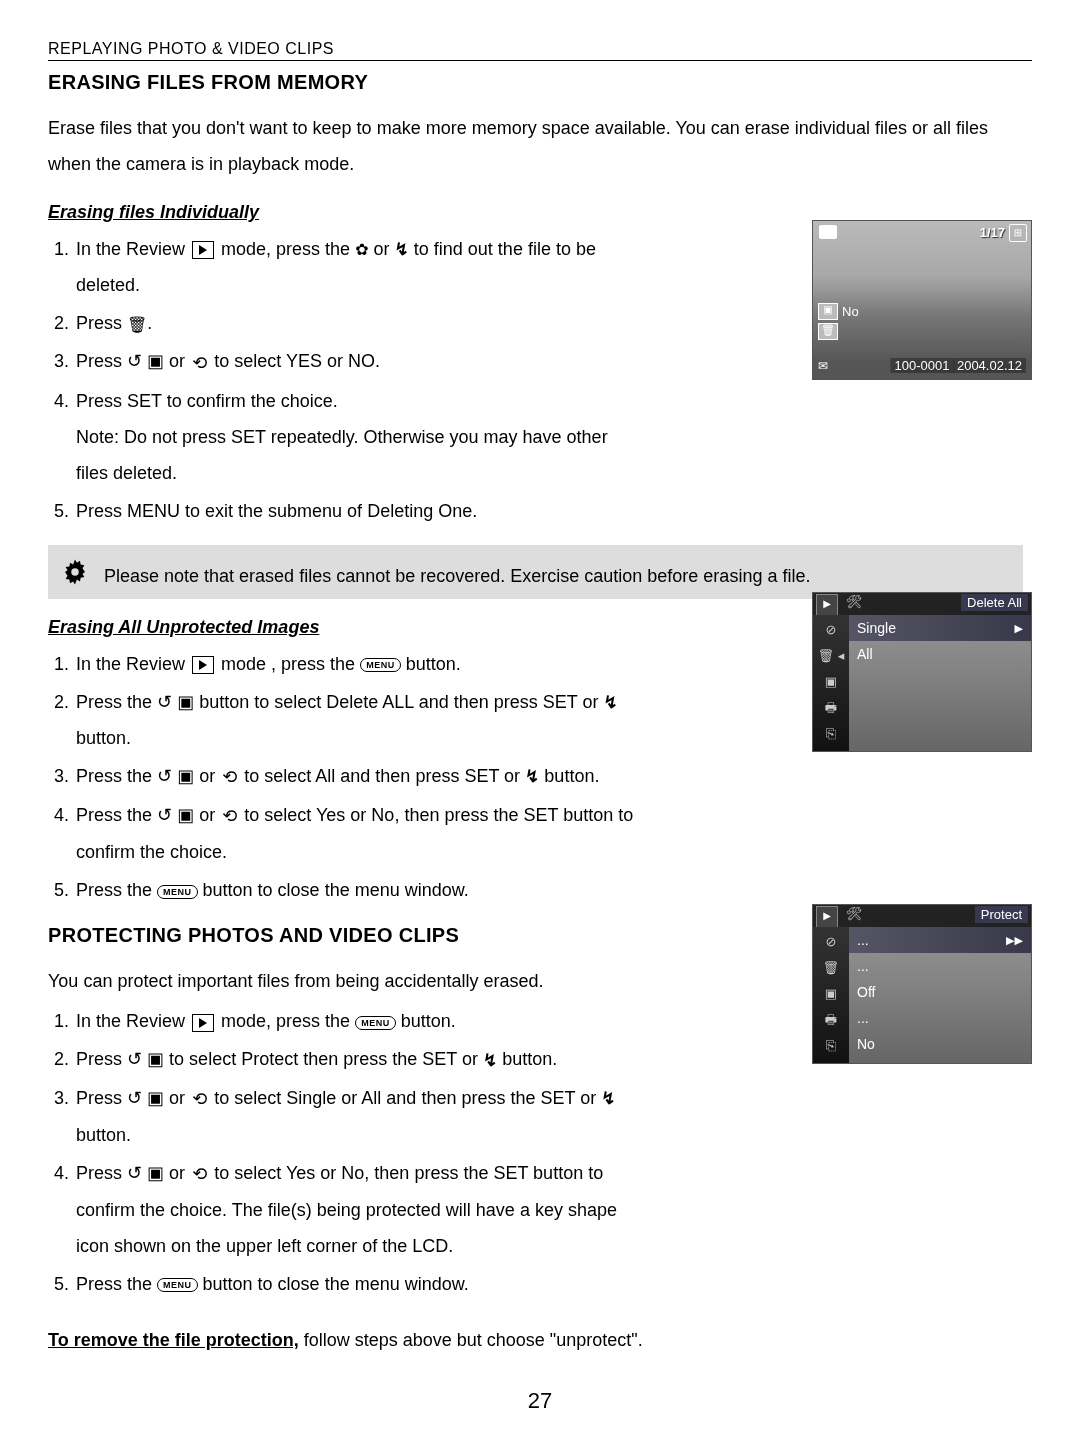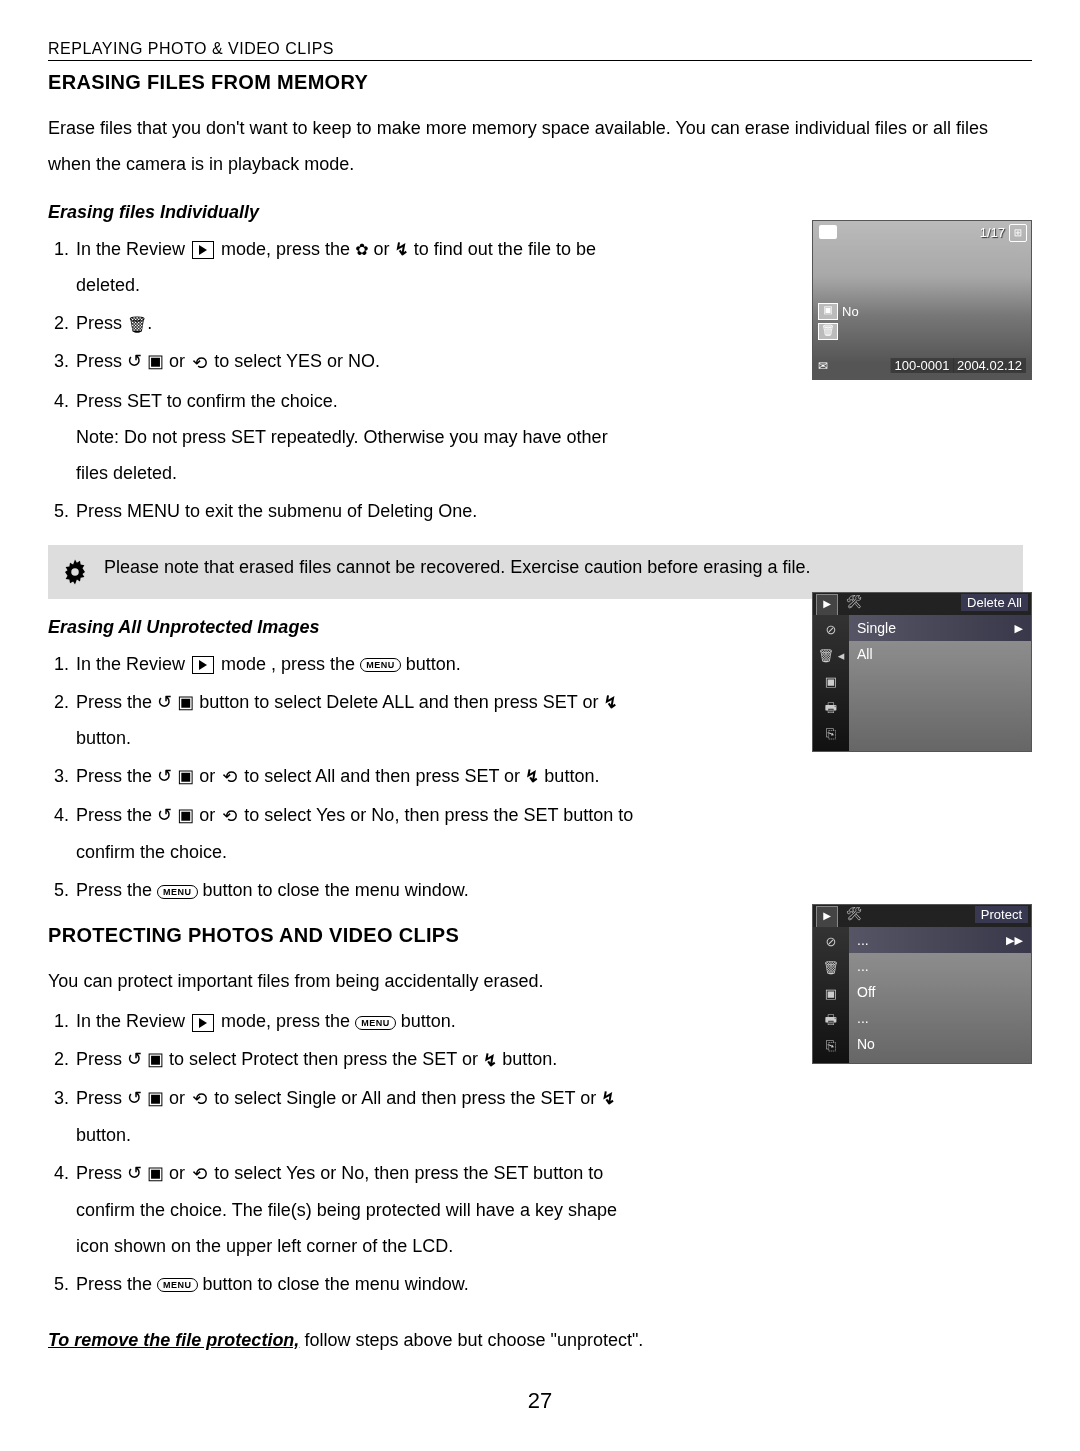--- a/index.html
+++ b/index.html
@@ -31,25 +31,25 @@
   }
   .body-text {
     font-size: 18px;
     line-height: 2.0;
     margin: 16px 0 20px 0;
   }
   .sub-heading {
     font-size: 18px;
     font-style: italic;
     font-weight: bold;
+    text-decoration: underline;
     margin: 18px 0 8px 0;
   }
   .inline-bold {
     font-weight: bold;
-    font-style: italic;
     text-decoration: underline;
   }
   ol.steps {
     margin: 0 0 16px 0;
     padding-left: 26px;
     font-size: 18px;
     line-height: 2.0;
   }
   ol.steps li {
     padding-left: 2px;
@@ -58,21 +58,21 @@
   ol.steps.narrow {
     max-width: 570px;
   }
   .bold { font-weight: normal; }
   .note-box {
     background: #dddddd;
     padding: 12px 16px 12px 12px;
     margin: 8px 9px 18px 0;
     font-size: 18px;
     display: flex;
-    align-items: flex-start;
+    align-items: flex-end;
     gap: 14px;
   }
   .gear-icon {
     width: 30px;
     height: 30px;
     flex-shrink: 0;
   }
   .icon {
     display: inline-block;
     vertical-align: middle;
@@ -142,21 +142,21 @@
     width: 220px;
     height: 160px;
     background: linear-gradient(to bottom, #bababa 0%, #a8a8a8 35%, #777 60%, #555 90%);
   }
   .ss1 .overlay {
     position: absolute;
     font-size: 13px;
     color: #fff;
   }
   .ss1 .cam-ico { left:6px; top:4px; width:18px; height:14px; background:#fff; border-radius:2px; }
-  .ss1 .counter { right:26px; top:4px; font-weight:normal; text-shadow:1px 1px 1px #333; }
+  .ss1 .counter { right:26px; top:4px; font-weight:bold; text-shadow:1px 1px 1px #333; }
   .ss1 .info-ico { right:4px; top:3px; width:16px; height:16px; border:1px solid #fff; border-radius:2px; font-size:10px; text-align:center; line-height:15px; }
   .ss1 .no-row { left:5px; top:82px; font-size:13px; display:flex; align-items:center; gap:4px;}
   .ss1 .no-row .sq { width:18px; height:15px; background:#bbb; border:1px solid #fff; font-size:10px; text-align:center;}
   .ss1 .trash-row { left:5px; top:102px; width:18px; height:15px; background:#bbb; border:1px solid #fff; font-size:11px; text-align:center;}
   .ss1 .mail-row { left:5px; bottom:6px; font-size:12px; }
   .ss1 .filenum { left:50%; transform:translateX(-50%); bottom:6px; font-size:13px; text-shadow:1px 1px 1px #333; background:rgba(0,0,0,0.3); padding:0 4px;}
   .ss1 .date { right:5px; bottom:6px; font-size:13px; text-shadow:1px 1px 1px #333; background:rgba(0,0,0,0.3); padding:0 4px;}
   .ss-menu {
     width: 220px;
     height: 160px;

